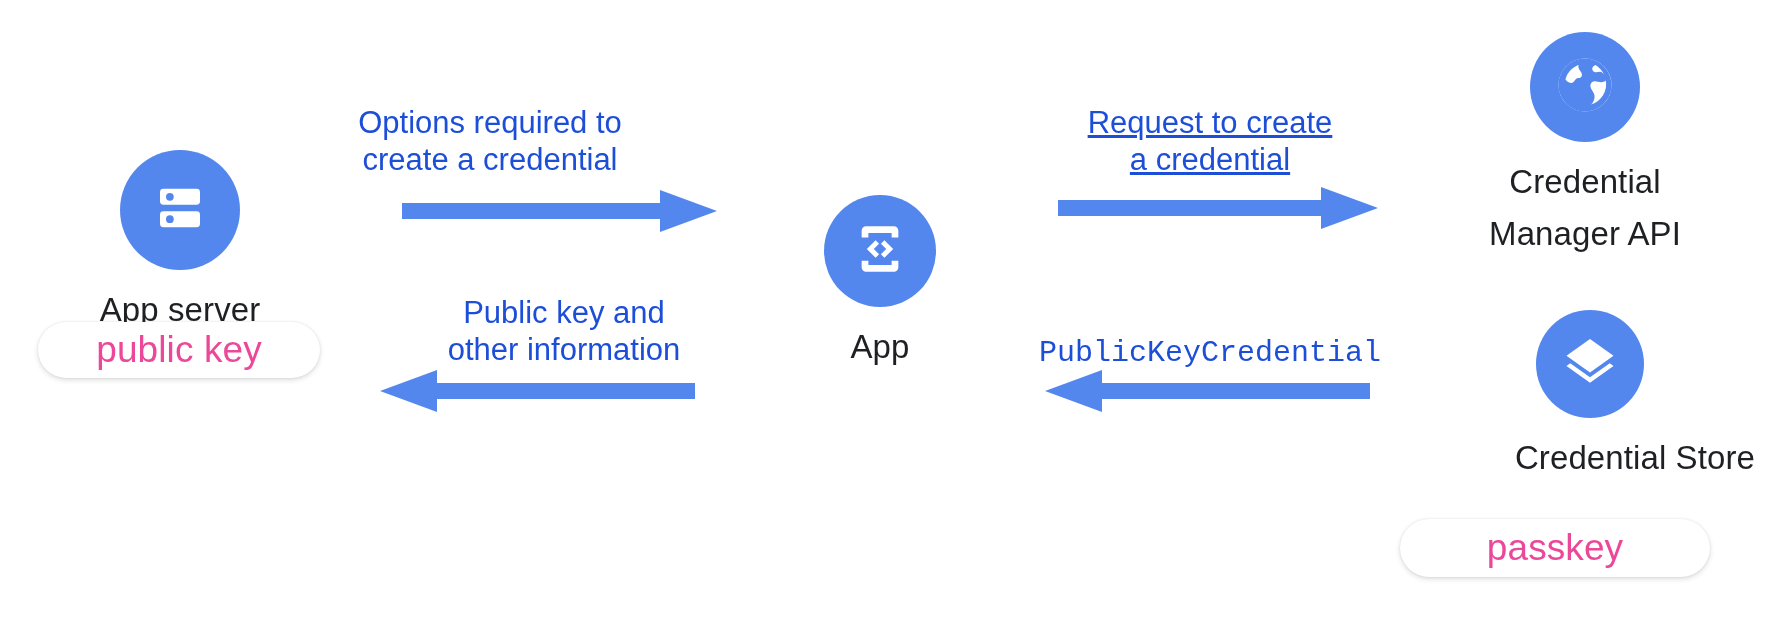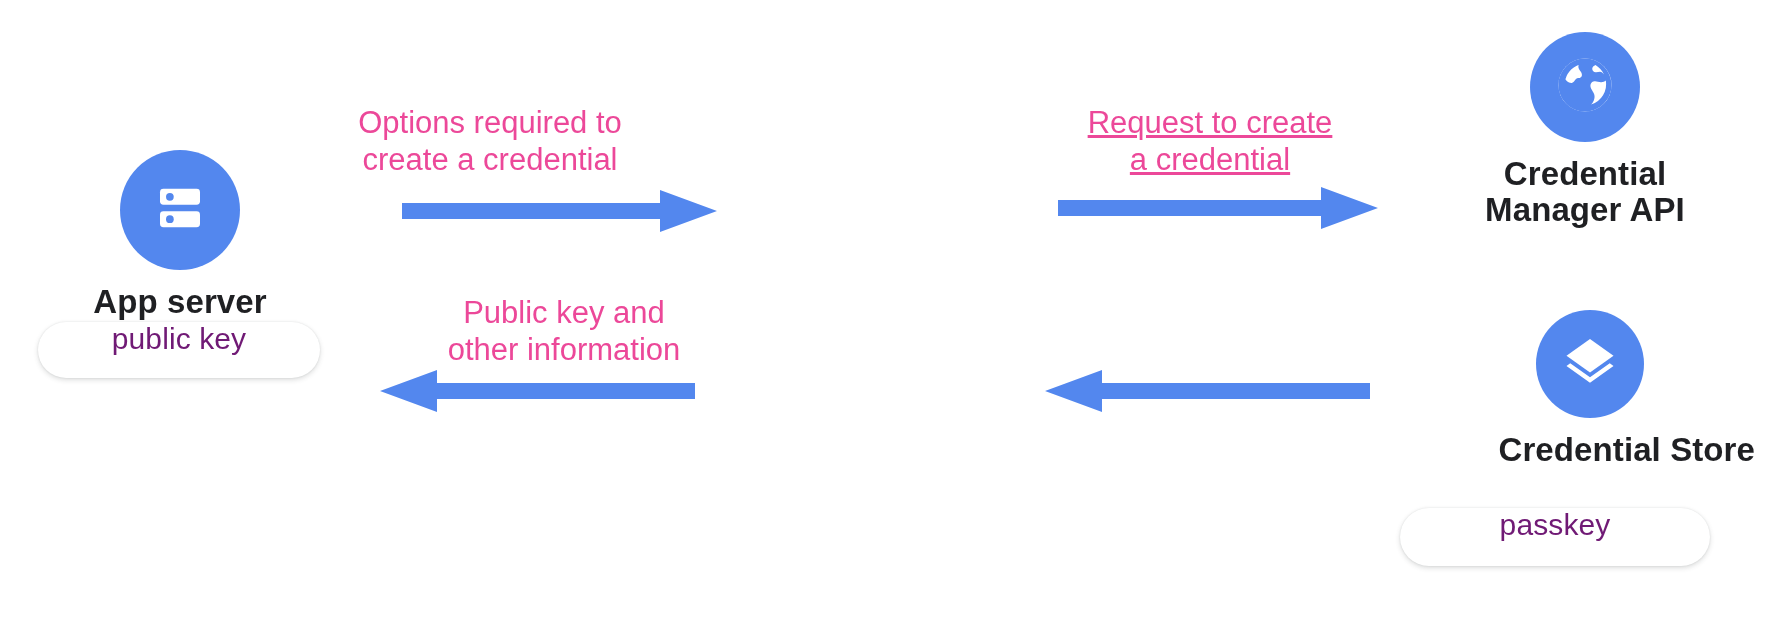--- a/index.html
+++ b/index.html
@@ -25,46 +25,46 @@
     border-radius: 50%;
     background: #5387ee;
     display: flex;
     align-items: center;
     justify-content: center;
     margin: 0 auto;
   }
   .node-label {
     color: #1f2023;
     font-size: 33px;
-    line-height: 36px;
-    font-weight: 700;
+    line-height: 52px;
+    font-weight: 400;
     letter-spacing: 0.1px;
     white-space: pre-line;
     margin-top: 14px;
   }
 
   
   .pill {
     position: absolute;
     background: #ffffff;
     border-radius: 999px;
     box-shadow: 0 2px 5px rgba(60,64,67,0.18), 0 0 2px rgba(60,64,67,0.12);
     display: flex;
-    align-items: flex-start;
+    align-items: center;
     justify-content: center;
-    color: #701a75;
-    font-size: 30px;
+    color: #ec4899;
+    font-size: 37px;
     letter-spacing: 0.1px;
   }
 
   
   .arrow-label {
     position: absolute;
     text-align: center;
-    color: #ec4899;
+    color: #1d4ed8;
     font-size: 31px;
     line-height: 37px;
     white-space: pre-line;
   }
   .arrow-label.mono {
     font-family: "Liberation Mono", "DejaVu Sans Mono", monospace;
     font-size: 30px;
     letter-spacing: 0px;
   }
 
@@ -88,20 +88,35 @@
         </svg>
       </span>
     </div>
     <div class="node-label">App server</div>
   </div>
 
   <div class="pill" style="left:38px; top:322px; width:282px; height:56px;">
     <span>public key</span>
   </div>
 
+  <div class="node" style="left:760px; top:195px; width:240px;">
+    <div class="circle" style="width:112px; height:112px;">
+      <span>
+        <svg width="62" height="62" viewBox="0 0 24 24" aria-hidden="true">
+
+          <path d="M6.6 3.2h10.8a1.7 1.7 0 0 1 1.7 1.7v2.6h-2.6V5.8H7.5v1.7H4.9V4.9a1.7 1.7 0 0 1 1.7-1.7z" fill="#ffffff"></path>
+          <path d="M4.9 16.5h2.6v1.7h9v-1.7h2.6v2.6a1.7 1.7 0 0 1-1.7 1.7H6.6a1.7 1.7 0 0 1-1.7-1.7z" fill="#ffffff"></path>
+
+          <path d="M10.3 8.6 6.9 12l3.4 3.4 1.35-1.35L9.6 12l2.05-2.05z" fill="#ffffff"></path>
+          <path d="M13.7 8.6 17.1 12l-3.4 3.4-1.35-1.35L14.4 12l-2.05-2.05z" fill="#ffffff"></path>
+        </svg>
+      </span>
+    </div>
+    <div class="node-label">App</div>
+  </div>
 
   <div class="node" style="left:1420px; top:32px; width:330px;">
     <div class="circle" style="width:110px; height:110px;">
       <span>
         <svg width="74" height="74" viewBox="0 0 24 24" aria-hidden="true">
           <circle cx="12" cy="12" r="8.6" fill="#ffffff"></circle>
           <path d="M12 3.4c4.75 0 8.6 3.85 8.6 8.6s-3.85 8.6-8.6 8.6-8.6-3.85-8.6-8.6S7.25 3.4 12 3.4zm-1.0 1.75a6.9 6.9 0 0 0-5.35 5.0c.35.5.85 1.0 1.45 1.15.6.15 1.0-.1 1.4-.55.4-.45.7-.95 1.35-1.0.65-.05 1.1-.35 1.15-.95.05-.6-.25-1.0-.6-1.45-.3-.4-.55-.85-.55-1.35 0-.35.1-.6.15-.85zm4.4.35c-.55.25-1.1.65-1.05 1.3.05.6.5 1.0 1.1 1.05.6.05 1.15-.2 1.7-.1.45.1.75.45 1.0.85a6.95 6.95 0 0 0-2.75-3.1zm3.35 5.05c-.45.35-1.0.6-1.6.55-.7-.05-1.35-.35-2.05-.3-.6.05-1.05.35-1.25.9-.2.55-.05 1.1.2 1.6.3.6.75 1.1.95 1.75.2.65.1 1.35-.15 1.95-.2.5-.5.95-.85 1.35a6.93 6.93 0 0 0 4.75-7.8zM6.0 13.6c.35.75.9 1.35 1.5 1.9.55.5 1.15.95 1.5 1.6.3.55.35 1.2.3 1.85a6.94 6.94 0 0 1-3.3-5.35z" fill="#5387ee"></path>
         </svg>
       </span>
     </div>
@@ -114,21 +129,21 @@
       <span>
         <svg width="62" height="62" viewBox="0 0 24 24" aria-hidden="true">
           <path d="M12 3.1 2.9 9.6 12 16.1l9.1-6.5z" fill="#ffffff"></path>
           <path d="M12 17.9 4.35 12.45 2.9 13.5 12 20.0l9.1-6.5-1.45-1.05z" fill="#ffffff"></path>
         </svg>
       </span>
     </div>
     <div class="node-label">Credential Store</div>
   </div>
 
-  <div class="pill" style="left:1400px; top:508px; width:310px; height:58px;">
+  <div class="pill" style="left:1400px; top:519px; width:310px; height:58px;">
     <span>passkey</span>
   </div>
 
   <div class="arrow-label" style="left:345px; top:104px; width:290px;">Options required to
 create a credential</div>
   <div class="arrow" style="left:402px; top:190px;">
     <svg width="315" height="42" viewBox="0 0 315 42">
       <path d="M0 13 h258 V0 l57 21 -57 21 V29 H0 z" fill="#5387ee"></path>
     </svg>
   </div>
@@ -142,19 +157,20 @@
   </div>
 
   <div class="arrow-label" style="left:1020px; top:104px; width:380px;text-decoration:underline;">Request to create
 a credential</div>
   <div class="arrow" style="left:1058px; top:187px;">
     <svg width="320" height="42" viewBox="0 0 320 42">
       <path d="M0 13 h263 V0 l57 21 -57 21 V29 H0 z" fill="#5387ee"></path>
     </svg>
   </div>
 
+  <div class="arrow-label mono" style="left:1010px; top:335px; width:400px;">PublicKeyCredential</div>
   <div class="arrow" style="left:1040px; top:370px;">
     <svg width="330" height="42" viewBox="0 0 330 42">
       <path d="M330 13 H62 V0 L5 21 62 42 V29 H330 z" fill="#5387ee"></path>
     </svg>
   </div>
 
 </div>
 
 </body></html>

